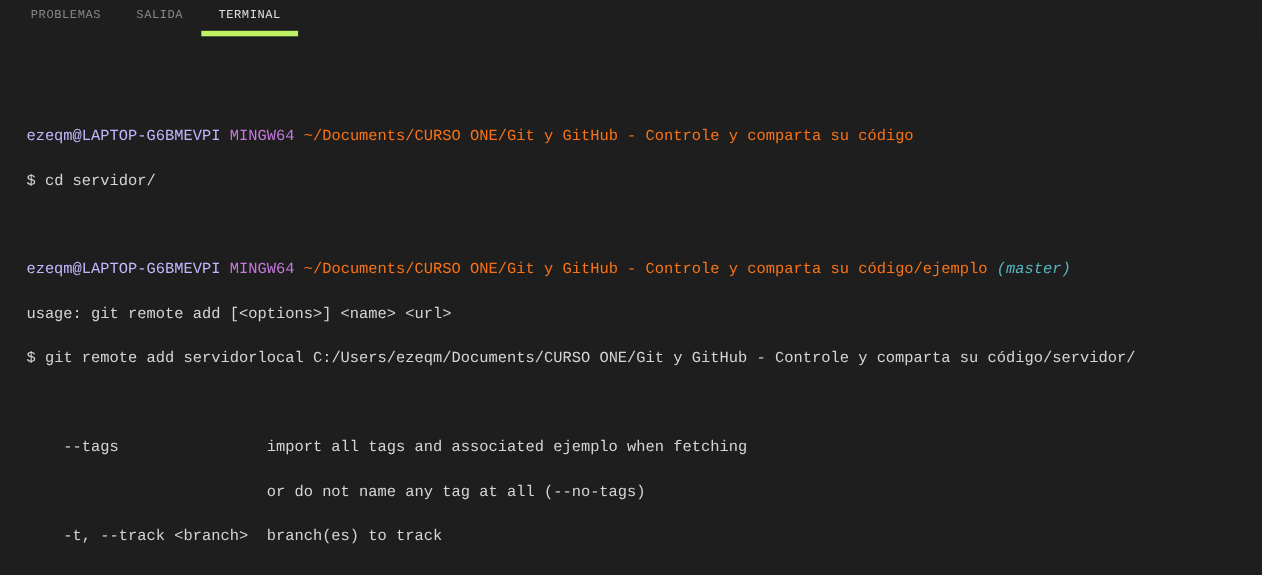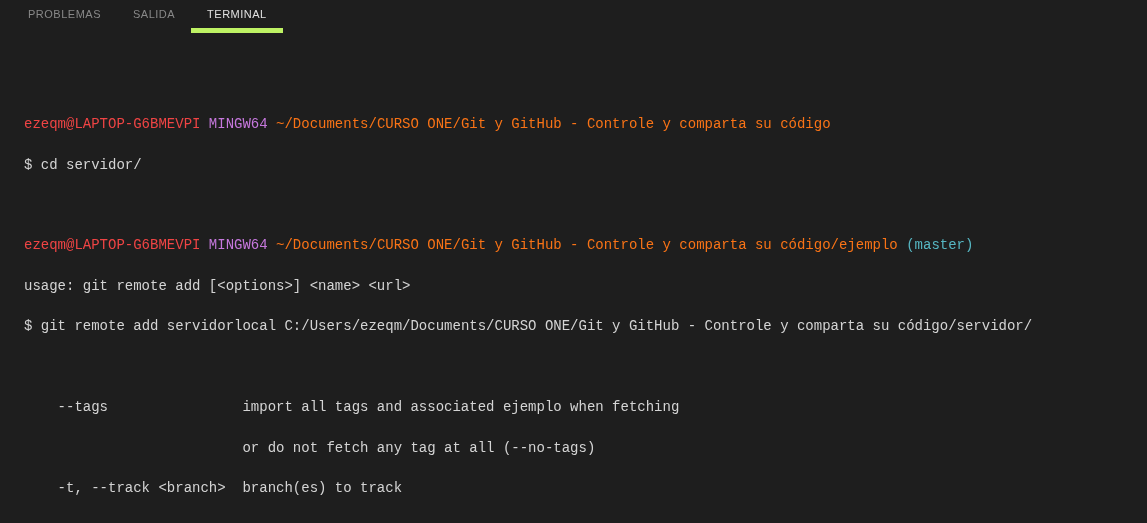--- a/index.html
+++ b/index.html
@@ -21,46 +21,47 @@
       background-color: #1e1e1e;
       padding: 0 12px;
       border-bottom: 1px solid transparent;
     }
     .tab {
       padding: 8px 16px;
       color: #888888;
       font-size: 11px;
       letter-spacing: 0.5px;
       cursor: pointer;
-      font-family: Liberation Sans, sans-serif;
+      font-family: Liberation Mono, monospace;
       text-transform: uppercase;
     }
     .tab.active {
       color: #e0e0e0;
       border-bottom: 5px solid #bef264;
     }
     .terminal {
       padding: 20px 24px 10px 24px;
       line-height: 1.45;
       white-space: pre;
     }
     .line {
       display: block;
     }
     .green {
-      color: #ef4444;
+      color: #c4b5fd;
     }
     .purple {
       color: #c678dd;
     }
     .yellow {
       color: #f97316;
     }
     .cyan {
       color: #56b6c2;
+      font-style: italic;
     }
     .white {
       color: #d4d4d4;
     }
     .dollar {
       color: #d4d4d4;
     }
     .spacer {
       height: 1.4em;
     }
@@ -77,21 +78,21 @@
 <div class="terminal">
 <div class="spacer"></div>
 <span class="line"><span class="green">ezeqm@LAPTOP-G6BMEVPI</span> <span class="purple">MINGW64</span> <span class="yellow">~/Documents/CURSO ONE/Git y GitHub - Controle y comparta su código</span></span>
 <span class="line"><span class="dollar">$</span> <span class="white">cd servidor/</span></span>
 <div class="spacer"></div>
 <span class="line"><span class="green">ezeqm@LAPTOP-G6BMEVPI</span> <span class="purple">MINGW64</span> <span class="yellow">~/Documents/CURSO ONE/Git y GitHub - Controle y comparta su código/ejemplo</span> <span class="cyan">(master)</span></span>
 <span class="line white">usage: git remote add [&lt;options&gt;] &lt;name&gt; &lt;url&gt;</span>
 <span class="line"><span class="dollar">$</span> <span class="white">git remote add servidorlocal C:/Users/ezeqm/Documents/CURSO ONE/Git y GitHub - Controle y comparta su código/servidor/</span></span>
 <div class="spacer"></div>
 <span class="line white">    --tags                import all tags and associated ejemplo when fetching</span>
-<span class="line white">                          or do not fetch any tag at all (--no-tags)</span>
+<span class="line white">                          or do not name any tag at all (--no-tags)</span>
 <span class="line white">    -t, --track &lt;branch&gt;  branch(es) to track</span>
 
 
 
 
 
 
 
 
 

